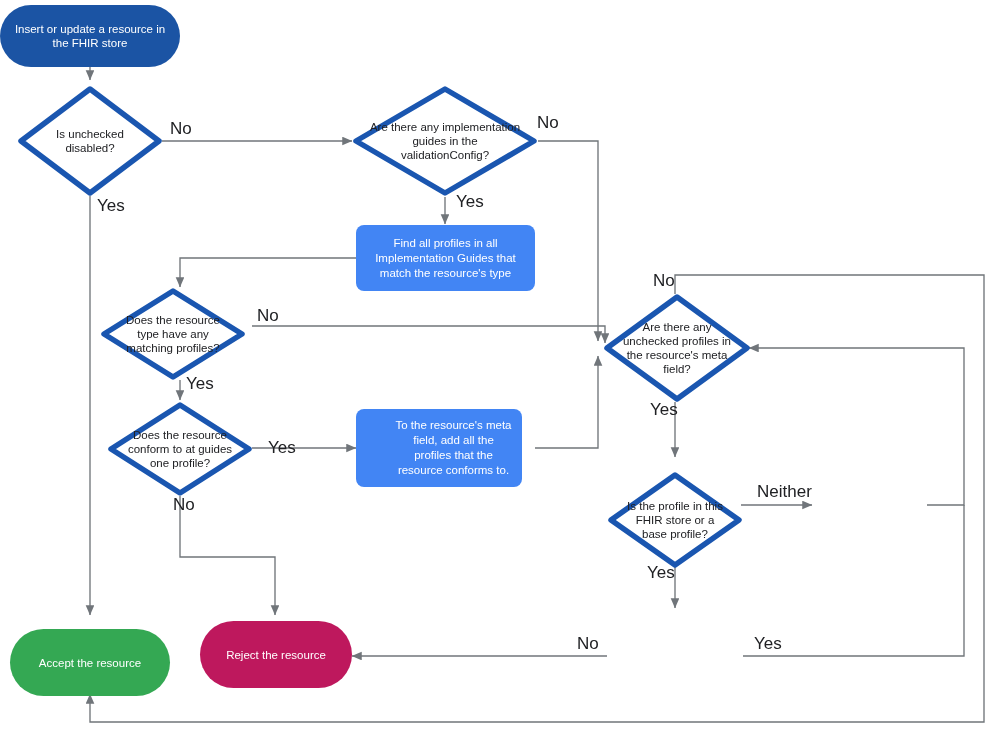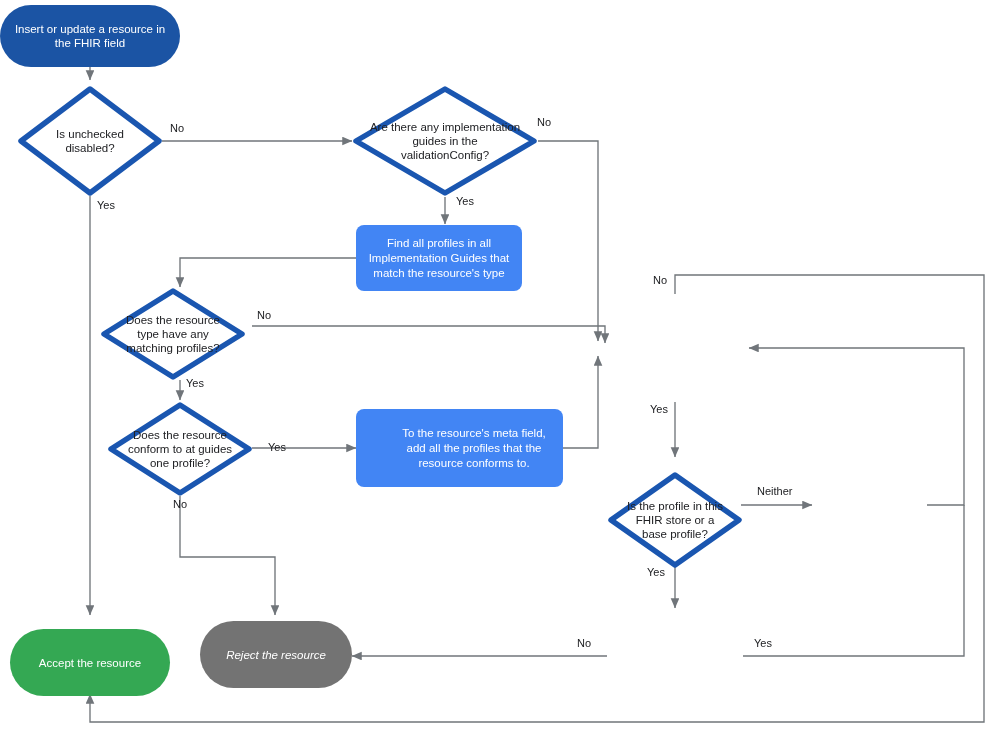--- a/index.html
+++ b/index.html
@@ -12,36 +12,36 @@
   }
   #wires{position:absolute;left:0;top:0;width:994px;height:731px;}
   .node{position:absolute;box-sizing:border-box;}
   .term{
     display:flex;align-items:center;justify-content:center;text-align:center;
     border-radius:34px;color:#ffffff;font-size:11.5px;line-height:14px;
     padding:4px 12px;
   }
   .term.start{background:#1b54a4;}
   .term.accept{background:#34a853;}
-  .term.reject{background:#737373;font-style:italic;}
+  .term.reject{background:#be185d;}
   .proc{
     display:flex;align-items:center;justify-content:center;text-align:center;
     border-radius:8px;background:#4285f4;color:#ffffff;
     font-size:11.5px;line-height:15px;padding:4px 10px;
   }
   .diamond{pointer-events:none;}
   .diamond svg{position:absolute;left:0;top:0;overflow:visible;}
   .dlabel{
     position:absolute;left:0;top:0;width:100%;height:100%;
     display:flex;align-items:center;justify-content:center;text-align:center;
     color:#202124;font-size:11.5px;line-height:14px;
     padding:0 14px;box-sizing:border-box;
   }
   .elabel{
-    position:absolute;color:#202124;font-size:11px;line-height:13px;
+    position:absolute;color:#202124;font-size:17px;line-height:13px;
     white-space:nowrap;
   }
 </style>
 </head>
 <body>
 
 <div id="stage">
 
   <svg id="wires" viewBox="0 0 994 731" xmlns="http://www.w3.org/2000/svg">
     <defs>
@@ -83,28 +83,28 @@
 
       <path d="M927,505 L964,505 L964,348 L749,348" marker-end="url(#ah)"></path>
 
       <path d="M607,656 L352,656" marker-end="url(#ah)"></path>
 
       <path d="M743,656 L964,656 L964,505"></path>
     </g>
   </svg>
 
   <div class="node term start" style="left:0px;top:5px;width:180px;height:62px;">
-    <span>Insert or update a resource in the FHIR field</span>
+    <span>Insert or update a resource in the FHIR store</span>
   </div>
 
-  <div class="node proc" style="left:356px;top:225px;width:166px;height:66px;">
+  <div class="node proc" style="left:356px;top:225px;width:179px;height:66px;">
     <span>Find all profiles in all Implementation Guides that match the resource's type</span>
   </div>
 
-  <div class="node proc" style="left:356px;top:409px;width:207px;height:78px;padding-left:39px;">
+  <div class="node proc" style="left:356px;top:409px;width:166px;height:78px;padding-left:39px;">
     <span>To the resource's meta field, add all the profiles that the resource conforms to.</span>
   </div>
 
 
   <div class="node term accept" style="left:10px;top:621px;width:160px;height:67px;margin-top:8px;">
     <span>Accept the resource</span>
   </div>
 
   <div class="node term reject" style="left:200px;top:621px;width:152px;height:67px;">
     <span>Reject the resource</span>
@@ -131,20 +131,26 @@
     <div class="dlabel">Does the resource type have any matching profiles?</div>
   </div>
 
   <div class="node diamond" style="left:108px;top:402px;width:144px;height:94px;">
     <svg width="144" height="94" viewBox="0 0 144 94">
       <polygon points="72,3 141,47 72,91 3,47" fill="#ffffff" stroke="#1a56b0" stroke-width="5.5" stroke-linejoin="round"></polygon>
     </svg>
     <div class="dlabel">Does the resource conform to at guides one profile?</div>
   </div>
 
+  <div class="node diamond" style="left:604px;top:294px;width:146px;height:108px;">
+    <svg width="146" height="108" viewBox="0 0 146 108">
+      <polygon points="73,3 143,54 73,105 3,54" fill="#ffffff" stroke="#1a56b0" stroke-width="5.5" stroke-linejoin="round"></polygon>
+    </svg>
+    <div class="dlabel">Are there any unchecked profiles in the resource's meta field?</div>
+  </div>
 
   <div class="node diamond" style="left:608px;top:472px;width:134px;height:96px;">
     <svg width="134" height="96" viewBox="0 0 134 96">
       <polygon points="67,3 131,48 67,93 3,48" fill="#ffffff" stroke="#1a56b0" stroke-width="5.5" stroke-linejoin="round"></polygon>
     </svg>
     <div class="dlabel">Is the profile in this FHIR store or a base profile?</div>
   </div>
 
 
   <div class="elabel" style="left:170px;top:122px;">No</div>

